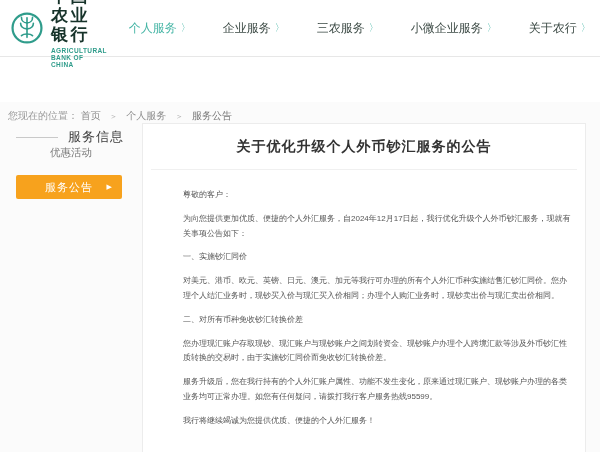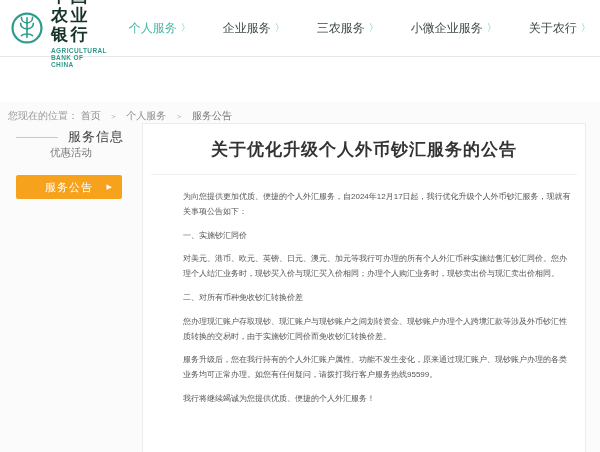--- a/index.html
+++ b/index.html
@@ -40,21 +40,21 @@
   .side-btn { position:relative; margin:15px 0 0 16px; width:106px; height:24px;
     background:#f7a21d; border-radius:2px; color:#fff; font-size:11px;
     display:flex; align-items:center; justify-content:center;
     letter-spacing:1px; cursor:pointer; }
   .side-btn .arrow { position:absolute; right:9px; top:50%;
     transform:translateY(-50%); font-size:7px; color:#fff; }
 
   
   .card { position:absolute; left:142px; top:21px; width:444px; height:370px;
     background:#fff; border:1px solid #ececec; overflow:hidden; }
-  .card-title { margin-top:14px; text-align:center; font-size:17px;
+  .card-title { margin-top:14px; text-align:center; font-size:14px;
     font-weight:700; color:#333; letter-spacing:1px; }
   .card-divider { border-bottom:1px solid #f0f0f0; margin:13px 8px 0; }
   .card-body { padding:6px 14px 0 40px; font-size:8px; color:#555;
     line-height:1.85; }
   .card-body p { margin:9px 0; }
   .greeting { margin-top:12px !important; }
 
   
   .watermark { position:absolute; right:10px; bottom:3px; display:flex;
     gap:15px; }
@@ -132,20 +132,21 @@
     <div class="side-btn">
       <span>服务公告</span>
       <span class="arrow">▶</span>
     </div>
   </aside>
 
   <article class="card">
     <h1 class="card-title">关于优化升级个人外币钞汇服务的公告</h1>
     <div class="card-divider"></div>
     <div class="card-body">
+      <p class="greeting">尊敬的客户：</p>
       <p>为向您提供更加优质、便捷的个人外汇服务，自2024年12月17日起，我行优化升级个人外币钞汇服务，现就有关事项公告如下：</p>
       <p>一、实施钞汇同价</p>
       <p>对美元、港币、欧元、英镑、日元、澳元、加元等我行可办理的所有个人外汇币种实施结售汇钞汇同价。您办理个人结汇业务时，现钞买入价与现汇买入价相同；办理个人购汇业务时，现钞卖出价与现汇卖出价相同。</p>
       <p>二、对所有币种免收钞汇转换价差</p>
       <p>您办理现汇账户存取现钞、现汇账户与现钞账户之间划转资金、现钞账户办理个人跨境汇款等涉及外币钞汇性质转换的交易时，由于实施钞汇同价而免收钞汇转换价差。</p>
       <p>服务升级后，您在我行持有的个人外汇账户属性、功能不发生变化，原来通过现汇账户、现钞账户办理的各类业务均可正常办理。如您有任何疑问，请拨打我行客户服务热线95599。</p>
       <p>我行将继续竭诚为您提供优质、便捷的个人外汇服务！</p>
     </div>
 
     <div class="watermark">

